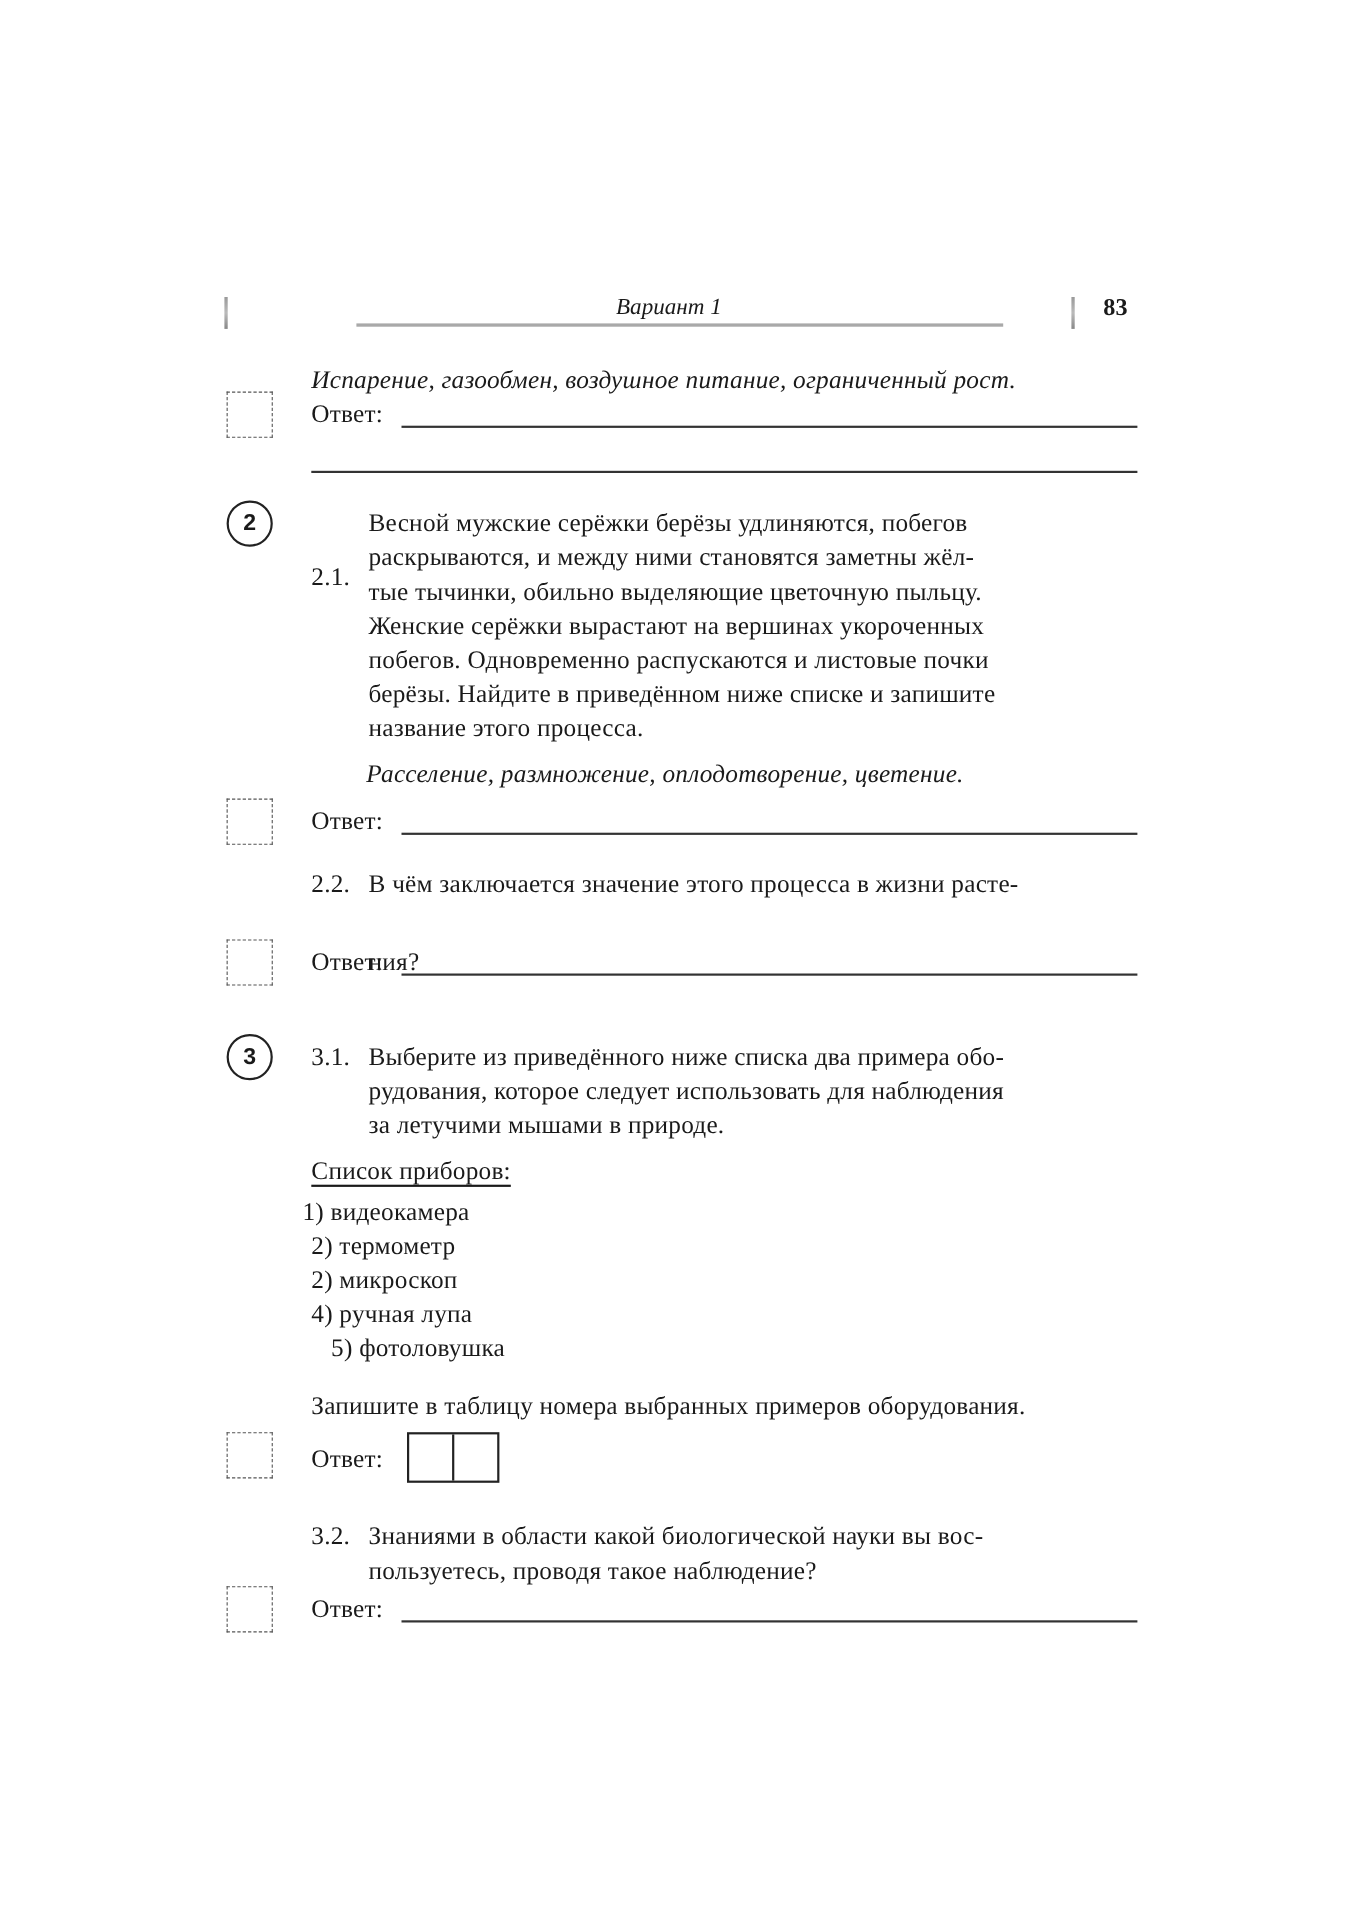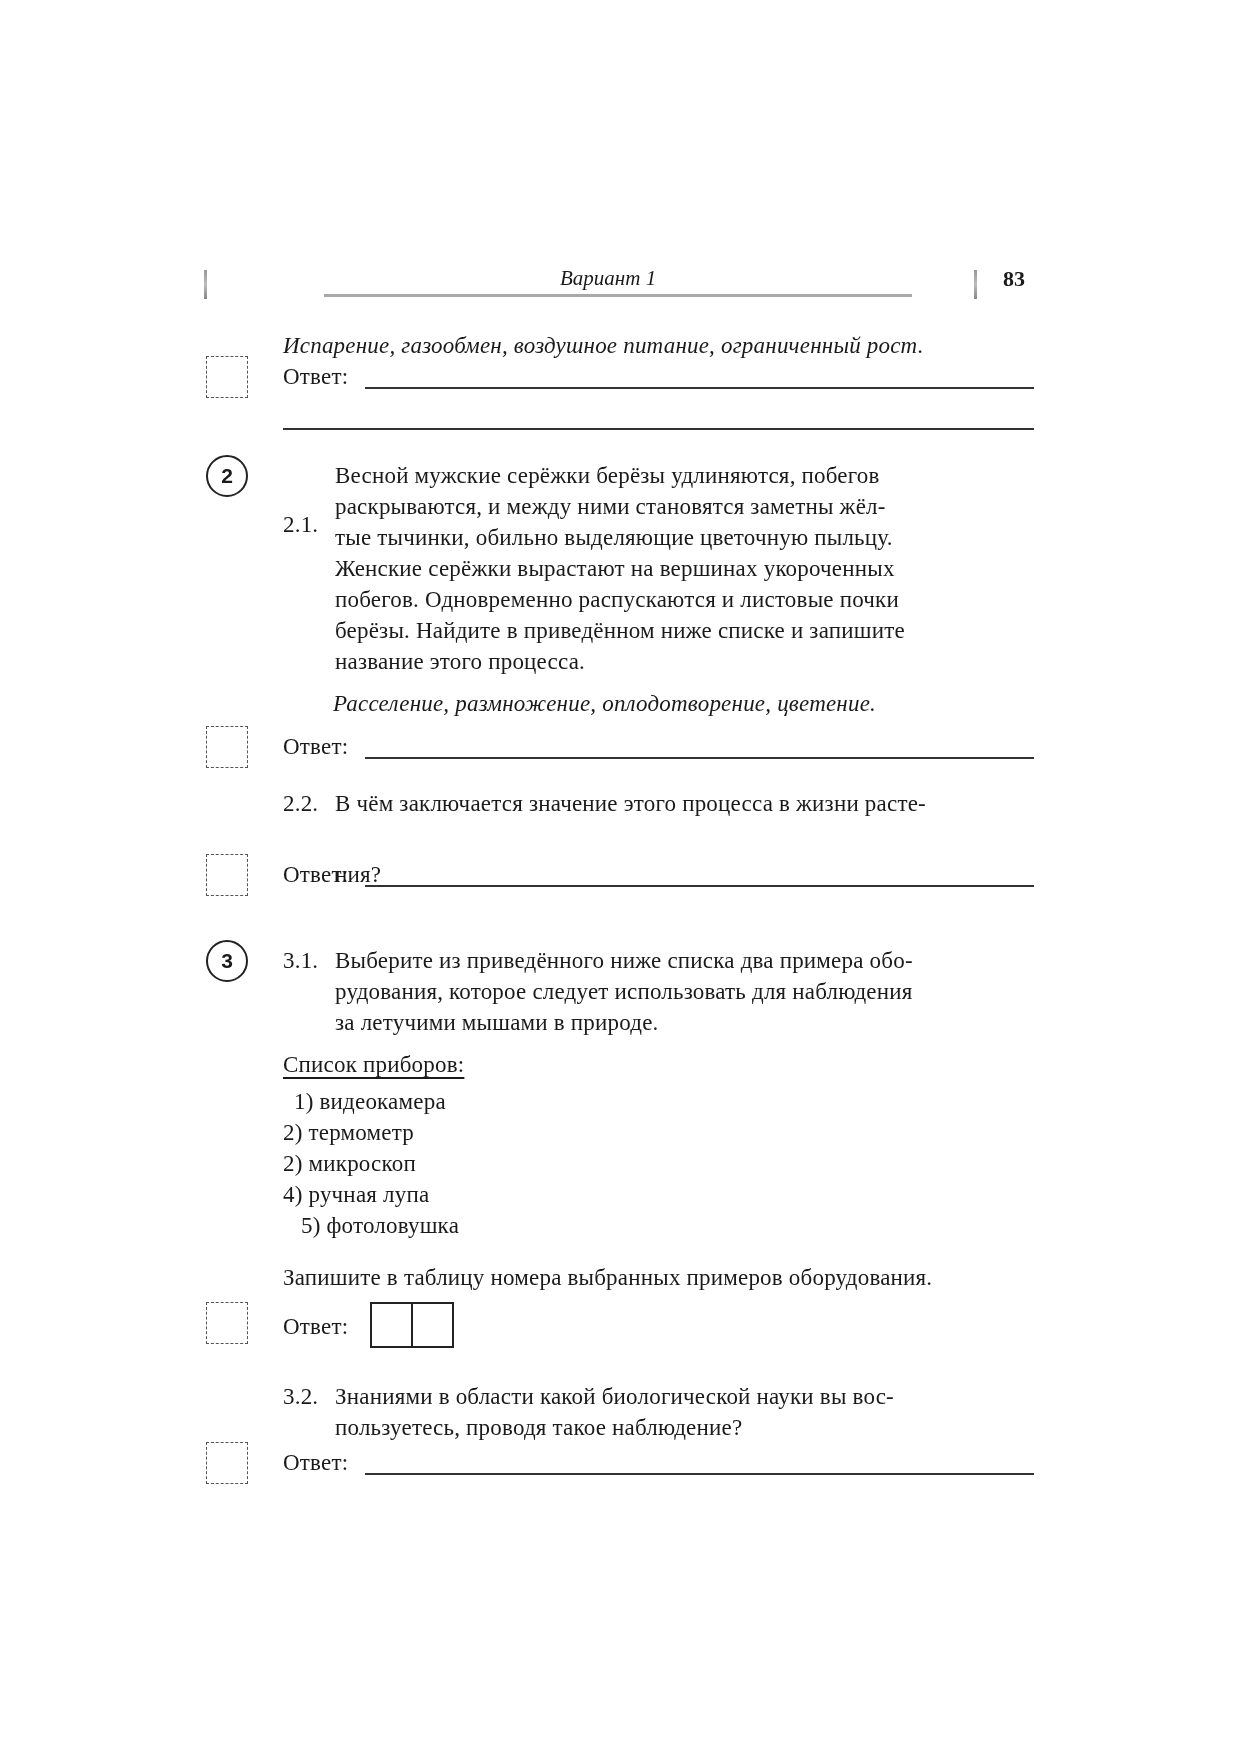--- a/index.html
+++ b/index.html
@@ -62,21 +62,21 @@
 <div class="abs txt answer-label" style="top:859px;">Ответ:</div>
 <div class="abs answer-line" style="left:365px; top:885px; width:669px;"></div>
 
 <div class="abs task-circle" style="top:940px;">3</div>
 <div class="abs txt num" style="top:945px;">3.1.</div>
 <div class="abs txt indent-block" style="top:945px;">Выберите из приведённого ниже списка два примера обо-</div>
 <div class="abs txt indent-block" style="top:976px;">рудования, которое следует использовать для наблюдения</div>
 <div class="abs txt indent-block" style="top:1007px;">за летучими мышами в природе.</div>
 
 <div class="abs txt list-heading" style="top:1049px;">Список приборов:</div>
-<div class="abs txt" style="left:294px; top:1086px;">1) видеокамера</div>
+<div class="abs txt" style="left:275px; top:1086px;">1) видеокамера</div>
 <div class="abs txt" style="left:283px; top:1117px;">2) термометр</div>
 <div class="abs txt" style="left:283px; top:1148px;">2) микроскоп</div>
 <div class="abs txt" style="left:283px; top:1179px;">4) ручная лупа</div>
 <div class="abs txt" style="left:283px; top:1210px;margin-left:18px;">5) фотоловушка</div>
 
 <div class="abs txt" style="left:283px; top:1262px;">Запишите в таблицу номера выбранных примеров оборудования.</div>
 <div class="abs check-box" style="top:1302px;"></div>
 <div class="abs txt answer-label" style="top:1311px;">Ответ:</div>
 <div class="abs cells" style="top:1302px;">
   <div class="cell"></div>

